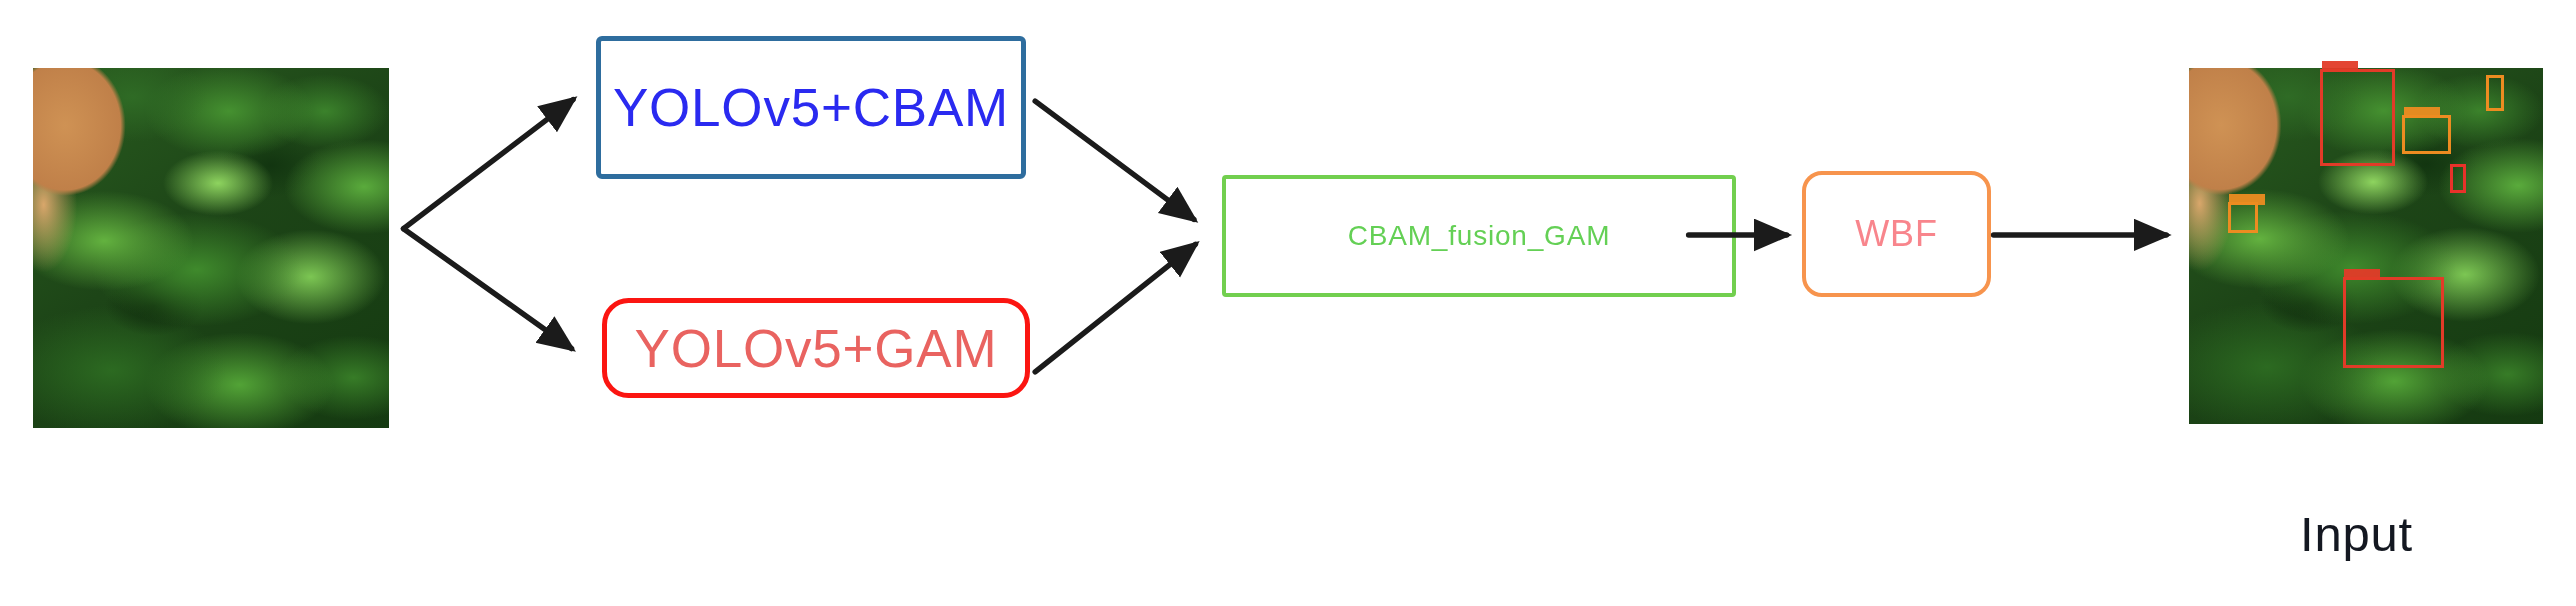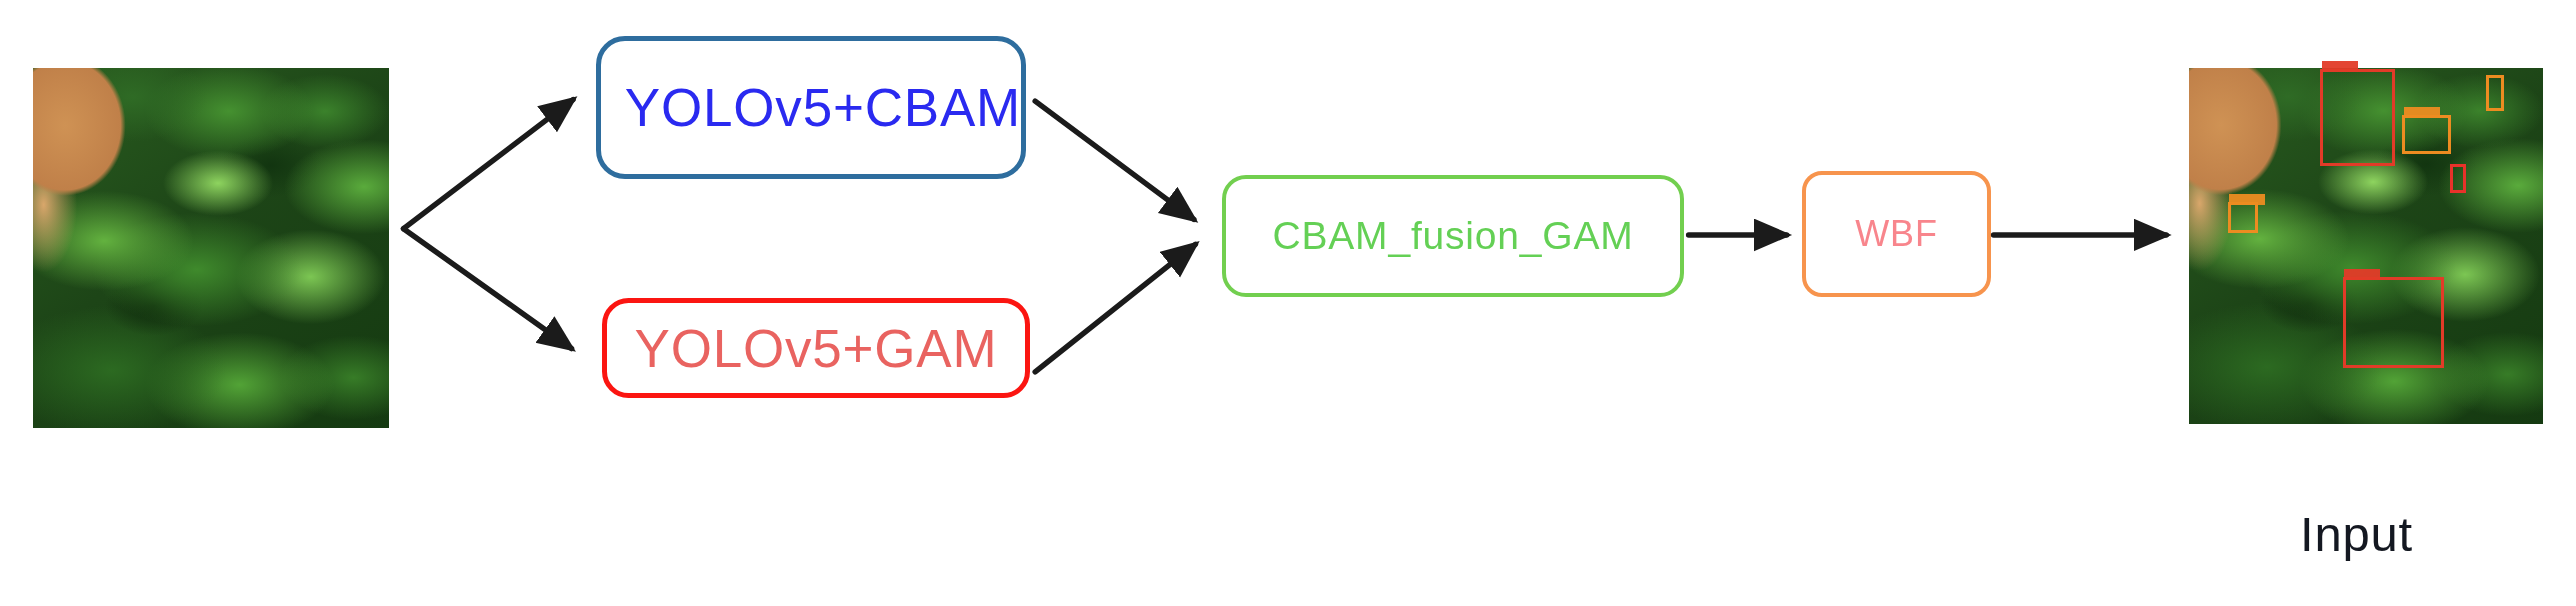--- a/index.html
+++ b/index.html
@@ -33,23 +33,23 @@
 
   .det{position:absolute;box-sizing:border-box;}
   .det .chip{position:absolute;left:-1.6px;top:-11px;width:36px;height:11px;opacity:.95;}
 
   
   .node{
     position:absolute;display:flex;align-items:center;justify-content:center;
     background:#ffffff;border-style:solid;box-sizing:border-box;
     letter-spacing:0.8px;white-space:nowrap;
   }
-  #node-cbam  {left:596px; top:36px;  width:430px; height:143px; border-width:5.4px; border-radius:29px; font-size:53px;justify-content:flex-end;}
+  #node-cbam  {left:596px; top:36px;  width:430px; height:143px; border-width:5.4px; border-radius:6px; font-size:53px;}
   #node-gam   {left:602px; top:298px; width:428px; height:100px; border-width:5.4px; border-radius:26.5px; font-size:53px;}
-  #node-fusion{left:1222px;top:175px; width:462px; height:122px; border-width:4.7px; border-radius:24px; font-size:39px;}
+  #node-fusion{left:1222px;top:175px; width:514px; height:122px; border-width:4.7px; border-radius:4px; font-size:28px;}
   #node-wbf   {left:1802px;top:171px; width:189px; height:126px; border-width:4.7px; border-radius:20px; font-size:36px;}
 
   
   .caption{position:absolute;text-align:center;font-size:49px;letter-spacing:0.8px;}
   #input-caption {left:93px; top:526px; width:366px;}
   #result-caption{left:2218px;top:506px; width:277px;}
 
   
   #arrows{position:absolute;left:0;top:0;pointer-events:none;}
 </style>

